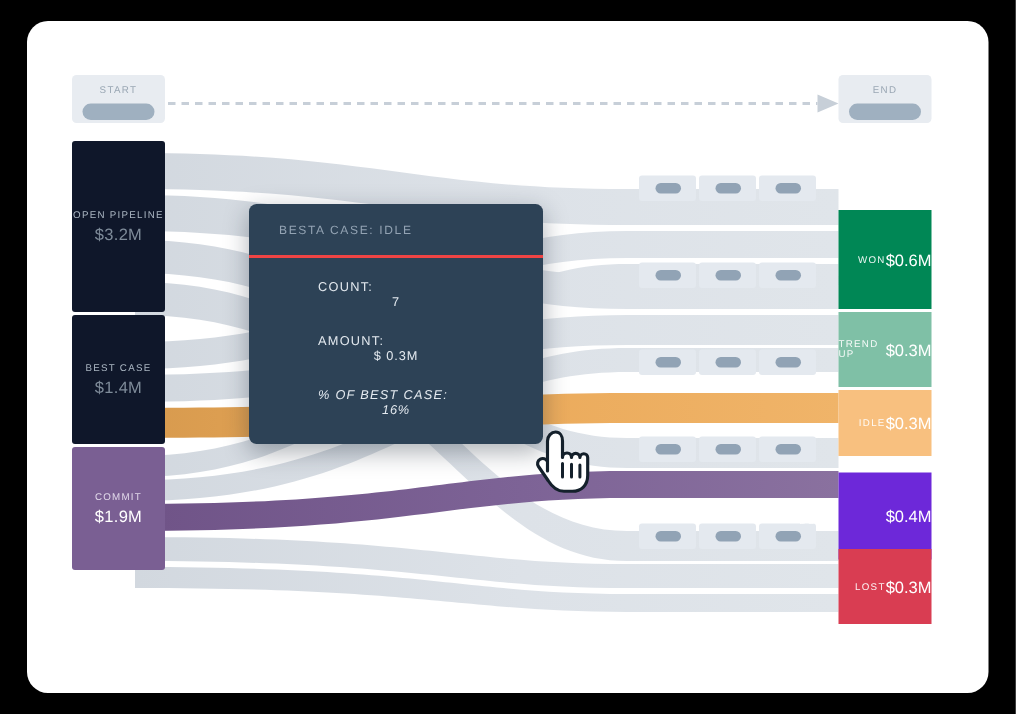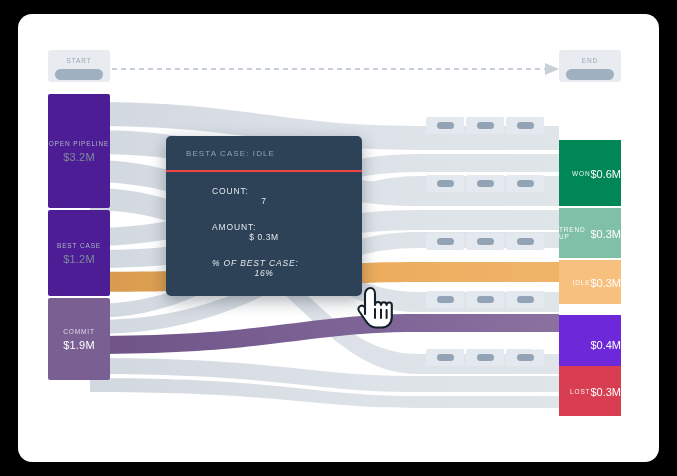--- a/index.html
+++ b/index.html
@@ -89,21 +89,21 @@
     text-transform: uppercase;
     line-height: 1.45;
     text-align: center;
   }
   .stage-node .sn-value {
     font-size: 11px;
     letter-spacing: 0.2px;
     margin-top: 2px;
     text-align: center;
   }
-  .stage-node.muted { background: #4c1d95; }
+  .stage-node.muted { background: #0f172a; }
   .stage-node.muted .sn-label { color: #aab6c2; }
   .stage-node.muted .sn-value { color: #7e8b99; }
   .stage-node.accent .sn-label { color: #e0d7e9; }
   .stage-node.accent .sn-value { color: #ffffff; }
 
   
   .outcome-node {
     position: absolute;
     box-sizing: border-box;
     display: flex;
@@ -261,21 +261,21 @@
         <div class="t-bar"></div>
       </div>
 
       <div class="stage-node muted" style="left:30px; top:80px; width:62px; height:114px;">
         <div class="sn-label">OPEN PIPELINE</div>
         <div class="sn-value">$3.2M</div>
       </div>
 
       <div class="stage-node muted" style="left:30px; top:196px; width:62px; height:86px;">
         <div class="sn-label">BEST CASE</div>
-        <div class="sn-value">$1.2M</div>
+        <div class="sn-value">$1.4M</div>
       </div>
 
       <div class="stage-node accent" style="left:30px; top:284px; width:62px; height:82px; background:#7a5f93;">
         <div class="sn-label">COMMIT</div>
         <div class="sn-value">$1.9M</div>
       </div>
 
       <div class="pill-row" style="left:408px; top:103px;">
         <div class="pill-box">
             <div class="pill-inner"></div>

